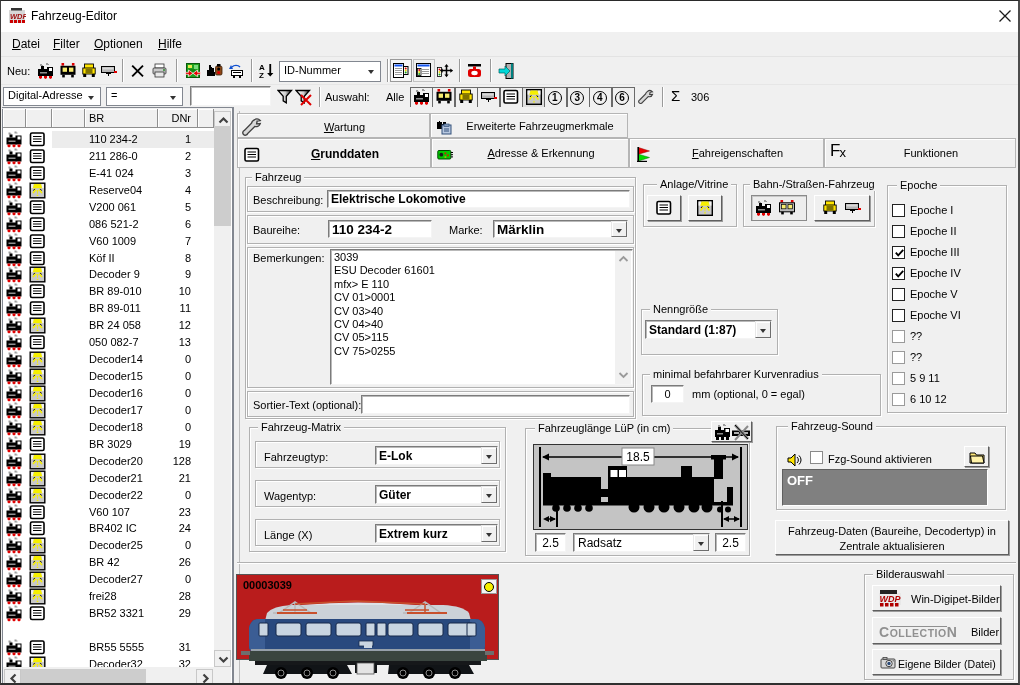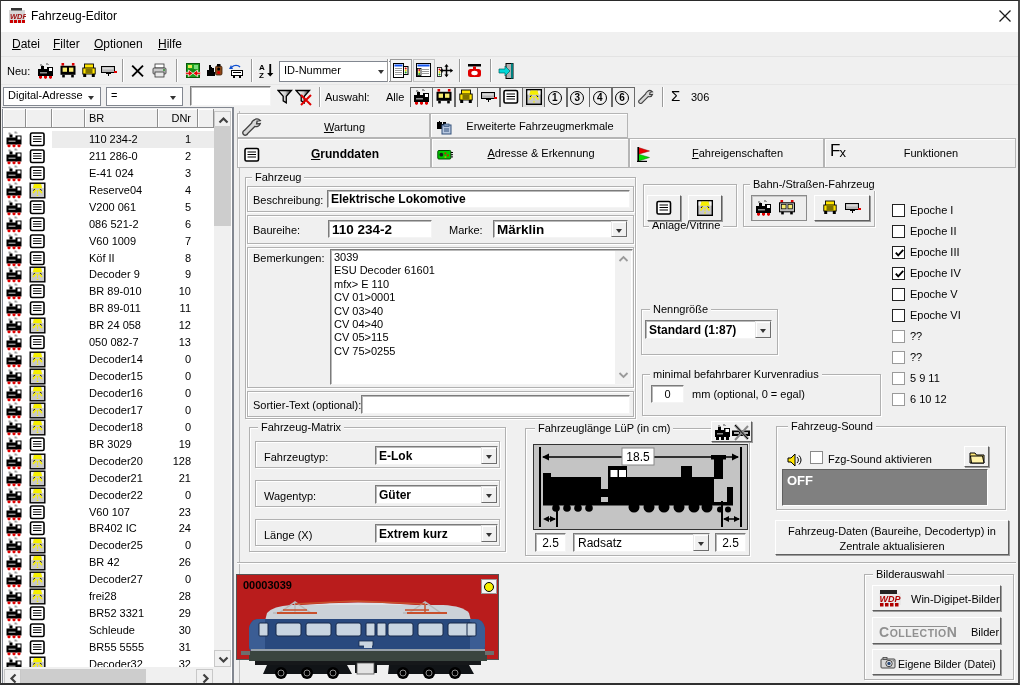--- a/index.html
+++ b/index.html
@@ -278,21 +278,21 @@
 <svg class="abs" style="left:206px;top:62px;" width="16" height="16" viewBox="0 0 16 16">
     <use href="#locobag"></use>
   </svg>
 <svg class="abs" style="left:227px;top:62px;" width="16" height="16" viewBox="0 0 16 16">
     <use href="#wagonarrow"></use>
   </svg>
 <div class="abs tsep" style="left:250px;top:58px;height:23px;"></div>
 <svg class="abs" style="left:258px;top:62px;" width="16" height="16" viewBox="0 0 16 16">
     <use href="#azsort"></use>
   </svg>
-<div class="abs combo" style="left:278px;top:60px;width:112px;height:21px;">
+<div class="abs combo" style="left:278px;top:60px;width:102px;height:21px;">
     <span class="cbtxt">ID-Nummer</span>
     <span class="arrowbtn" style="background:#fff;border-left:none;"></span>
   </div>
 <div class="abs tsep" style="left:386px;top:58px;height:23px;"></div>
 <div class="abs" style="left:389px;top:58px;width:22px;height:23px;background:#f6f6f6;border:1px solid #9a9a9a;"></div>
 <svg class="abs" style="left:392px;top:62px;" width="16" height="16" viewBox="0 0 16 16">
     <use href="#panelv"></use>
   </svg>
 <div class="abs" style="left:412px;top:58px;width:22px;height:23px;border:1px solid #c2c2c2;"></div>
 <svg class="abs" style="left:415px;top:62px;" width="16" height="16" viewBox="0 0 16 16">
@@ -667,30 +667,20 @@
 <div class="lrow" style="top:496.0px;">
       <svg class="licon" style="left:3px;" width="17" height="17" viewBox="-0.5 -0.5 17 17">
         <use href="#sloco"></use>
       </svg>
       <svg class="licon" style="left:26px;" width="17" height="17" viewBox="-0.5 -0.5 17 17">
         <use href="#doc"></use>
       </svg>
       <span class="br">BR52 3321</span>
       <span class="dn">29</span>
     </div>
-<div class="lrow" style="top:513.0px;">
-      <svg class="licon" style="left:3px;" width="17" height="17" viewBox="-0.5 -0.5 17 17">
-        <use href="#sloco"></use>
-      </svg>
-      <svg class="licon" style="left:26px;" width="17" height="17" viewBox="-0.5 -0.5 17 17">
-        <use href="#doc"></use>
-      </svg>
-      <span class="br">Schleude</span>
-      <span class="dn">30</span>
-    </div>
 <div class="lrow" style="top:529.9px;">
       <svg class="licon" style="left:3px;" width="17" height="17" viewBox="-0.5 -0.5 17 17">
         <use href="#sloco"></use>
       </svg>
       <svg class="licon" style="left:26px;" width="17" height="17" viewBox="-0.5 -0.5 17 17">
         <use href="#doc"></use>
       </svg>
       <span class="br">BR55 5555</span>
       <span class="dn">31</span>
     </div>
@@ -793,21 +783,21 @@
       <svg class="abs" style="right:3px;top:5px;" width="11" height="8" viewBox="0 0 11 8">
         <path fill="none" stroke="#9a9a9a" stroke-width="1.8" d="M1.5,6L5.5,2L9.5,6"></path>
       </svg>
       <svg class="abs" style="right:3px;bottom:5px;" width="11" height="8" viewBox="0 0 11 8">
         <path fill="none" stroke="#9a9a9a" stroke-width="1.8" d="M1.5,2L5.5,6L9.5,2"></path>
       </svg>
     </div>
 <div class="abs lbl" style="left:17px;top:292px;">Sortier-Text (optional):</div>
 <div class="abs sunken" style="left:125px;top:288px;width:269px;height:19px;"></div>
 <div class="abs groupbox" style="left:407px;top:77px;width:94px;height:43px;">
-      <span class="grouplab" style="left:5px;margin-top:41px;">Anlage/Vitrine</span>
+      <span class="grouplab" style="left:13px;">Anlage/Vitrine</span>
     </div>
 <div class="abs raised2" style="left:411px;top:88px;width:34px;height:26px;">
       <svg class="abs" style="left:8px;top:4px;" width="16" height="16" viewBox="0 0 16 16">
         <use href="#doc"></use>
       </svg>
     </div>
 <div class="abs raised2" style="left:452px;top:88px;width:34px;height:26px;">
       <svg class="abs" style="left:8px;top:4px;" width="16" height="16" viewBox="0 0 16 16">
         <use href="#pic"></use>
       </svg>
@@ -823,20 +813,23 @@
         <use href="#wagong"></use>
       </svg>
     </div>
 <div class="abs raised2" style="left:578px;top:88px;width:56px;height:26px;">
       <svg class="abs" style="left:7px;top:4px;" width="16" height="16" viewBox="0 0 16 16">
         <use href="#car"></use>
       </svg>
       <svg class="abs" style="left:30px;top:4px;" width="16" height="16" viewBox="0 0 16 16">
         <use href="#trailer"></use>
       </svg>
+    </div>
+<div class="abs groupbox" style="left:651px;top:78px;width:120px;height:228px;">
+      <span class="grouplab" style="left:9px;">Epoche</span>
     </div>
 <div class="ckb" style="left:656px;top:97px;"></div>
 <div class="abs lbl" style="left:674px;top:97px;">Epoche I</div>
 <div class="ckb" style="left:656px;top:118px;"></div>
 <div class="abs lbl" style="left:674px;top:118px;">Epoche II</div>
 <div class="ckb" style="left:656px;top:139px;">
       <svg class="ckmark" viewBox="0 0 9 8">
         <path fill="none" stroke="#000" stroke-width="1.8" d="M0.8,3.6L3.2,6.4L8.2,0.8"></path>
       </svg>
     </div>

